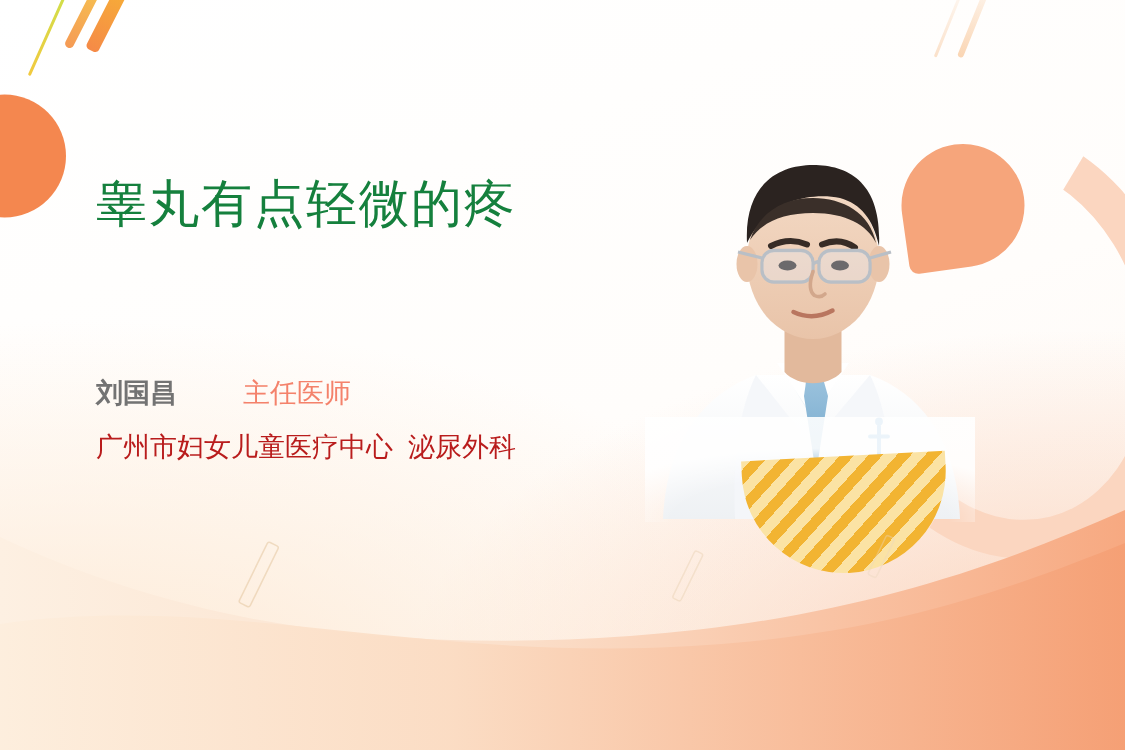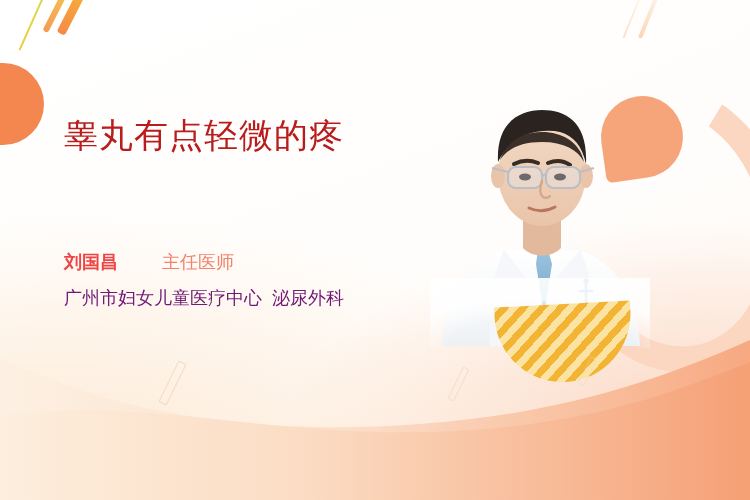--- a/index.html
+++ b/index.html
@@ -136,41 +136,41 @@
   }
   .doctor svg { display: block; }
 
   
   .title {
     position: absolute;
     left: 64px; top: 113px;
     font-size: 34px;
     font-weight: 400;
     letter-spacing: 1px;
-    color: #b91c1c;
+    color: #15803d;
     white-space: nowrap;
   }
   .doc-line1 {
     position: absolute;
     left: 64px; top: 250px;
     font-size: 18px;
     color: #f4826b;
     white-space: nowrap;
   }
   .doc-line1 .name {
     font-weight: 700;
-    color: #ef4444;
+    color: #737373;
     margin-right: 10px;
   }
   .doc-line1 .rank { font-weight: 400; margin-left: 34px; }
   .doc-line2 {
     position: absolute;
     left: 64px; top: 286px;
     font-size: 18px;
-    color: #701a75;
+    color: #b91c1c;
     white-space: nowrap;
   }
   .doc-line2 .dept { margin-left: 10px; }
 </style>
 </head>
 <body>
 
 <div id="card">
 
   <div class="bg-wash"></div>

